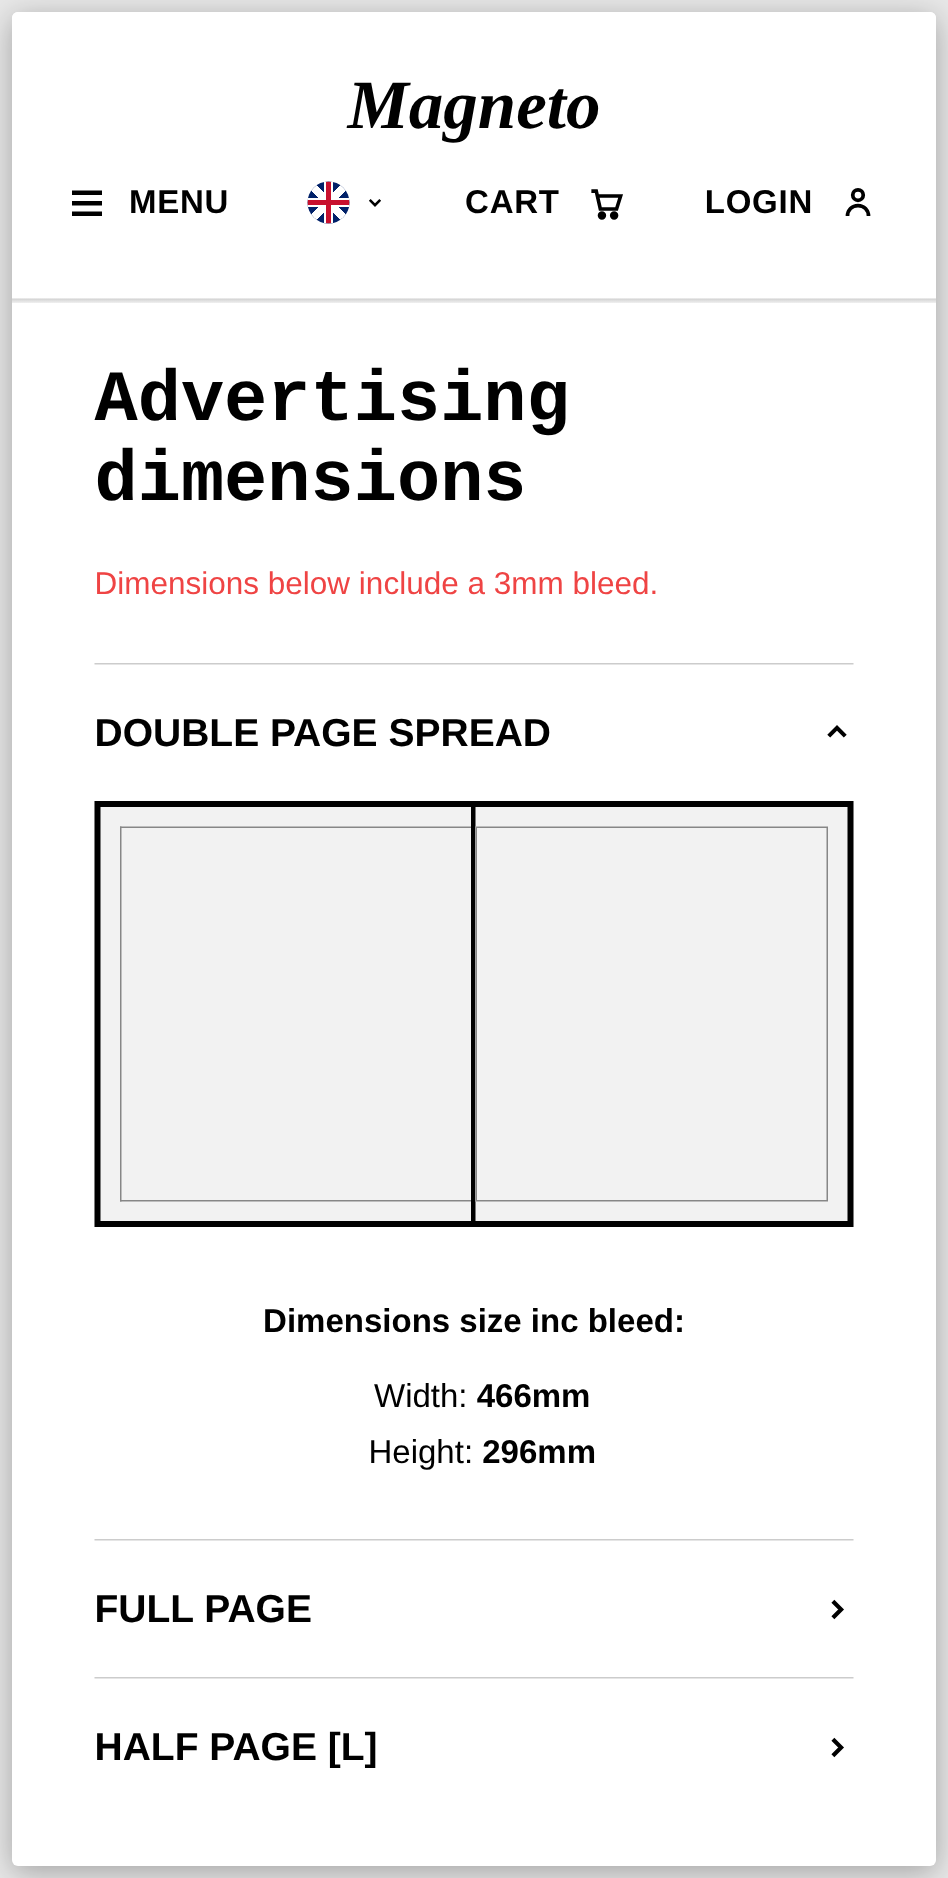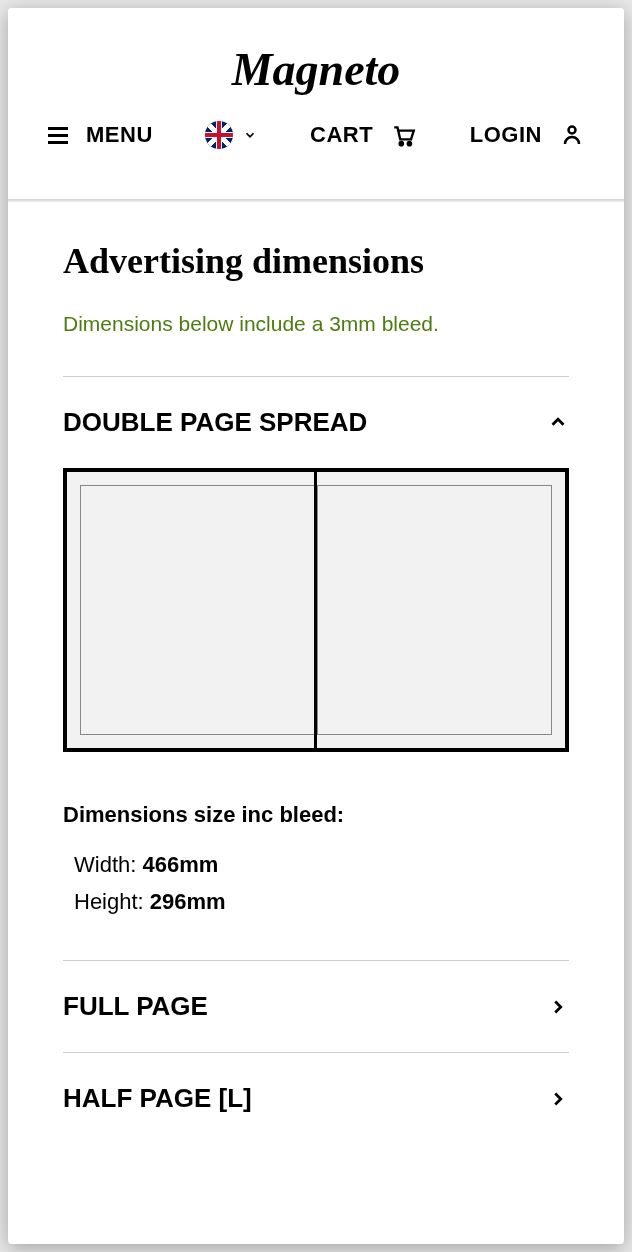--- a/index.html
+++ b/index.html
@@ -107,29 +107,29 @@
     }
     .divider {
       height: 3px;
       background: linear-gradient(to bottom, #d0d0d0, #f0f0f0);
       margin-top: 30px;
     }
     .content {
       padding: 40px 55px 0 55px;
     }
     .page-title {
-      font-family: Liberation Serif, serif;
-      font-size: 36px;
+      font-family: Liberation Mono, monospace;
+      font-size: 48px;
       font-weight: 700;
       line-height: 1.1;
       margin-bottom: 30px;
     }
     .page-subtitle {
       font-size: 21px;
-      color: #4d7c0f;
+      color: #ef4444;
       margin-bottom: 40px;
     }
     .thin-divider {
       height: 1px;
       background: #ccc;
       margin: 0;
     }
     .accordion-header {
       display: flex;
       justify-content: space-between;
@@ -172,20 +172,21 @@
     .dps-page:first-child {
       border-right: none;
     }
     .dps-spine {
       width: 3px;
       background: #000;
       margin: -13px 0;
     }
     .dim-section {
       padding-bottom: 40px;
+      text-align: center;
     }
     .dim-heading {
       font-size: 22px;
       font-weight: 700;
       margin-bottom: 18px;
     }
     .dim-row {
       font-size: 22px;
       line-height: 1.7;
       margin-left: 11px;

